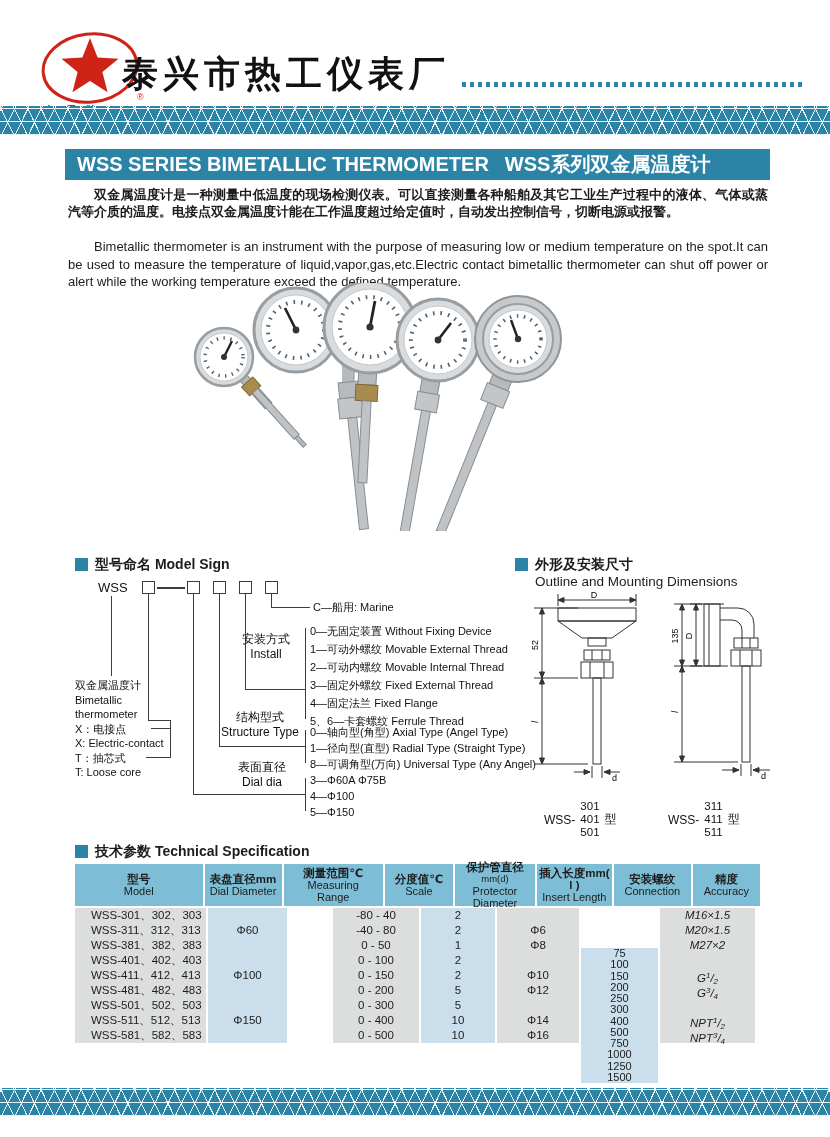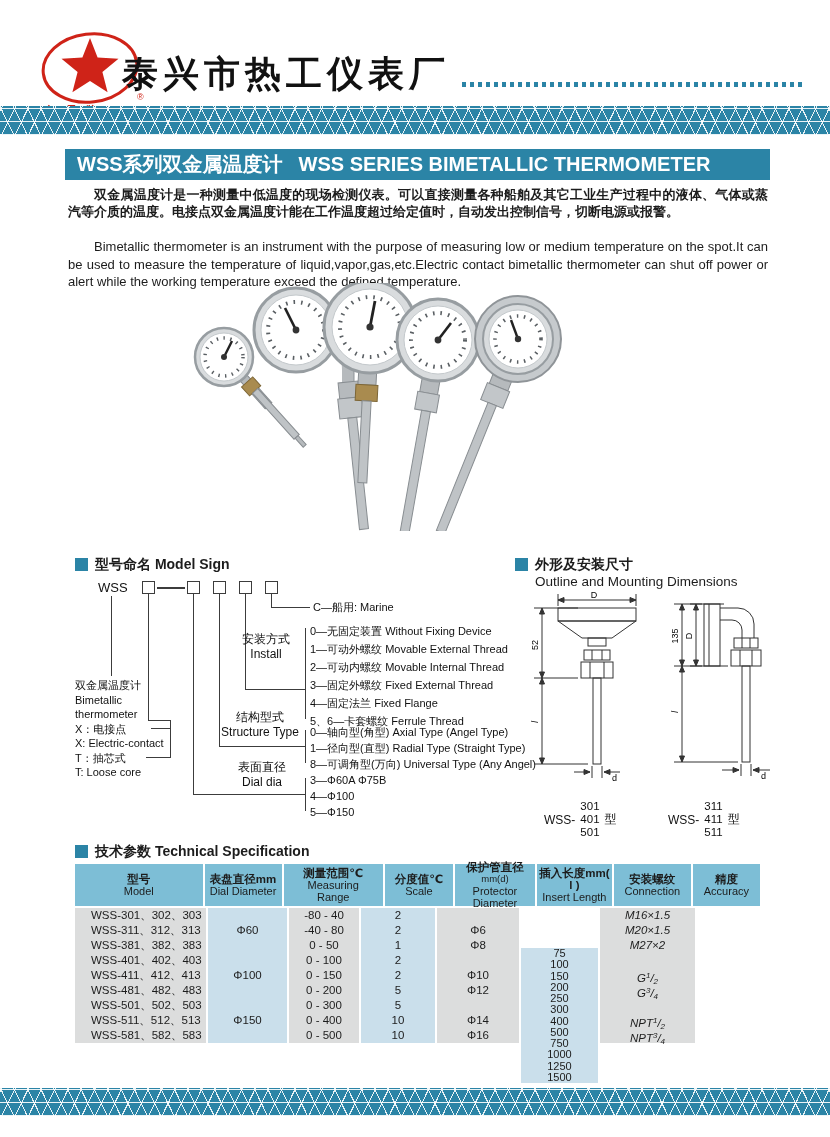--- a/index.html
+++ b/index.html
@@ -70,22 +70,22 @@
     <ellipse cx="52" cy="38" rx="47" ry="34" fill="none" stroke="#cf2318" stroke-width="3" transform="rotate(-7 52 38)"></ellipse>
     <path d="M52,8 L59.6,27.5 L80.5,28.7 L64.4,42 L69.6,62.3 L52,51 L34.4,62.3 L39.6,42 L23.5,28.7 L44.4,27.5 Z" fill="#cf2318"></path>
     <text x="99" y="70" font-size="9" fill="#cf2318">®</text>
   </svg>
   <div id="brand-text">红星牌</div>
   <div id="company-name">泰兴市热工仪表厂</div>
   <div id="dotted-leader"></div>
   <div class="lattice" style="top:106px;height:29px"></div>
 
   <div id="title-bar">
+    <span>WSS SERIES BIMETALLIC THERMOMETER</span>
     <span>WSS系列双金属温度计</span>
-    <span>WSS SERIES BIMETALLIC THERMOMETER</span>
   </div>
 
   <div class="para" id="intro-zh">双金属温度计是一种测量中低温度的现场检测仪表。可以直接测量各种船舶及其它工业生产过程中的液体、气体或蒸汽等介质的温度。电接点双金属温度计能在工作温度超过给定值时，自动发出控制信号，切断电源或报警。</div>
   <div class="para" id="intro-en">Bimetallic thermometer is an instrument with the purpose of measuring low or medium temperature on the spot.It can be used to measure the temperature of liquid,vapor,gas,etc.Electric contact bimetallic thermometer can shut off power or alert while the working temperature exceed the defined temperature.</div>
 
   <svg class="abs" style="left:148px;top:283px" width="540" height="248" viewBox="0 0 540 248">
 
     <g transform="translate(76,74)">
       <g transform="rotate(-42)">
         <rect x="-4" y="26" width="9" height="40" fill="#b6babd" stroke="#888d91"></rect>
@@ -374,21 +374,21 @@
           <div class="r"></div>
           <div class="r">Φ60</div>
           <div class="r"></div>
           <div class="r"></div>
           <div class="r">Φ100</div>
           <div class="r"></div>
           <div class="r"></div>
           <div class="r">Φ150</div>
           <div class="r"></div>
         </div>
-        <div class="bcol" style="width: 72px; background: var(--cgray);">
+        <div class="bcol" style="width: 88px; background: var(--cgray); margin-left: 44px;">
           <div class="r">-80 - 40</div>
           <div class="r">-40 - 80</div>
           <div class="r">0 - 50</div>
           <div class="r">0 - 100</div>
           <div class="r">0 - 150</div>
           <div class="r">0 - 200</div>
           <div class="r">0 - 300</div>
           <div class="r">0 - 400</div>
           <div class="r">0 - 500</div>
         </div>

